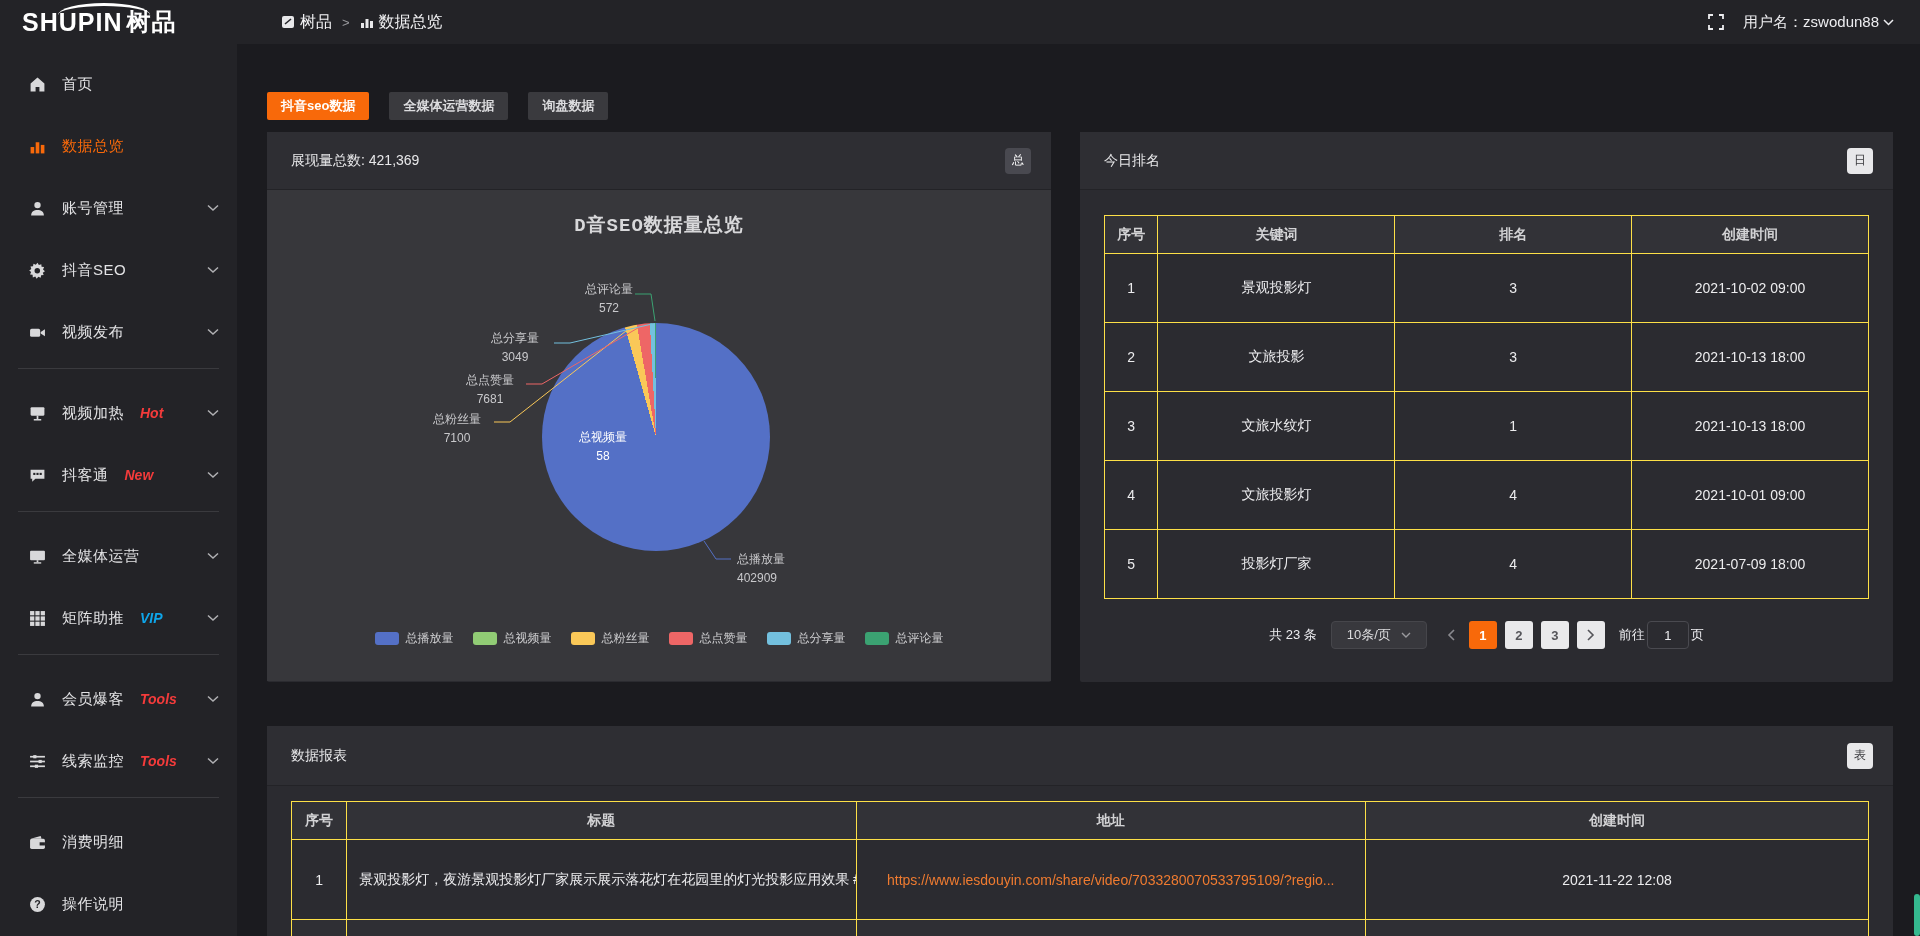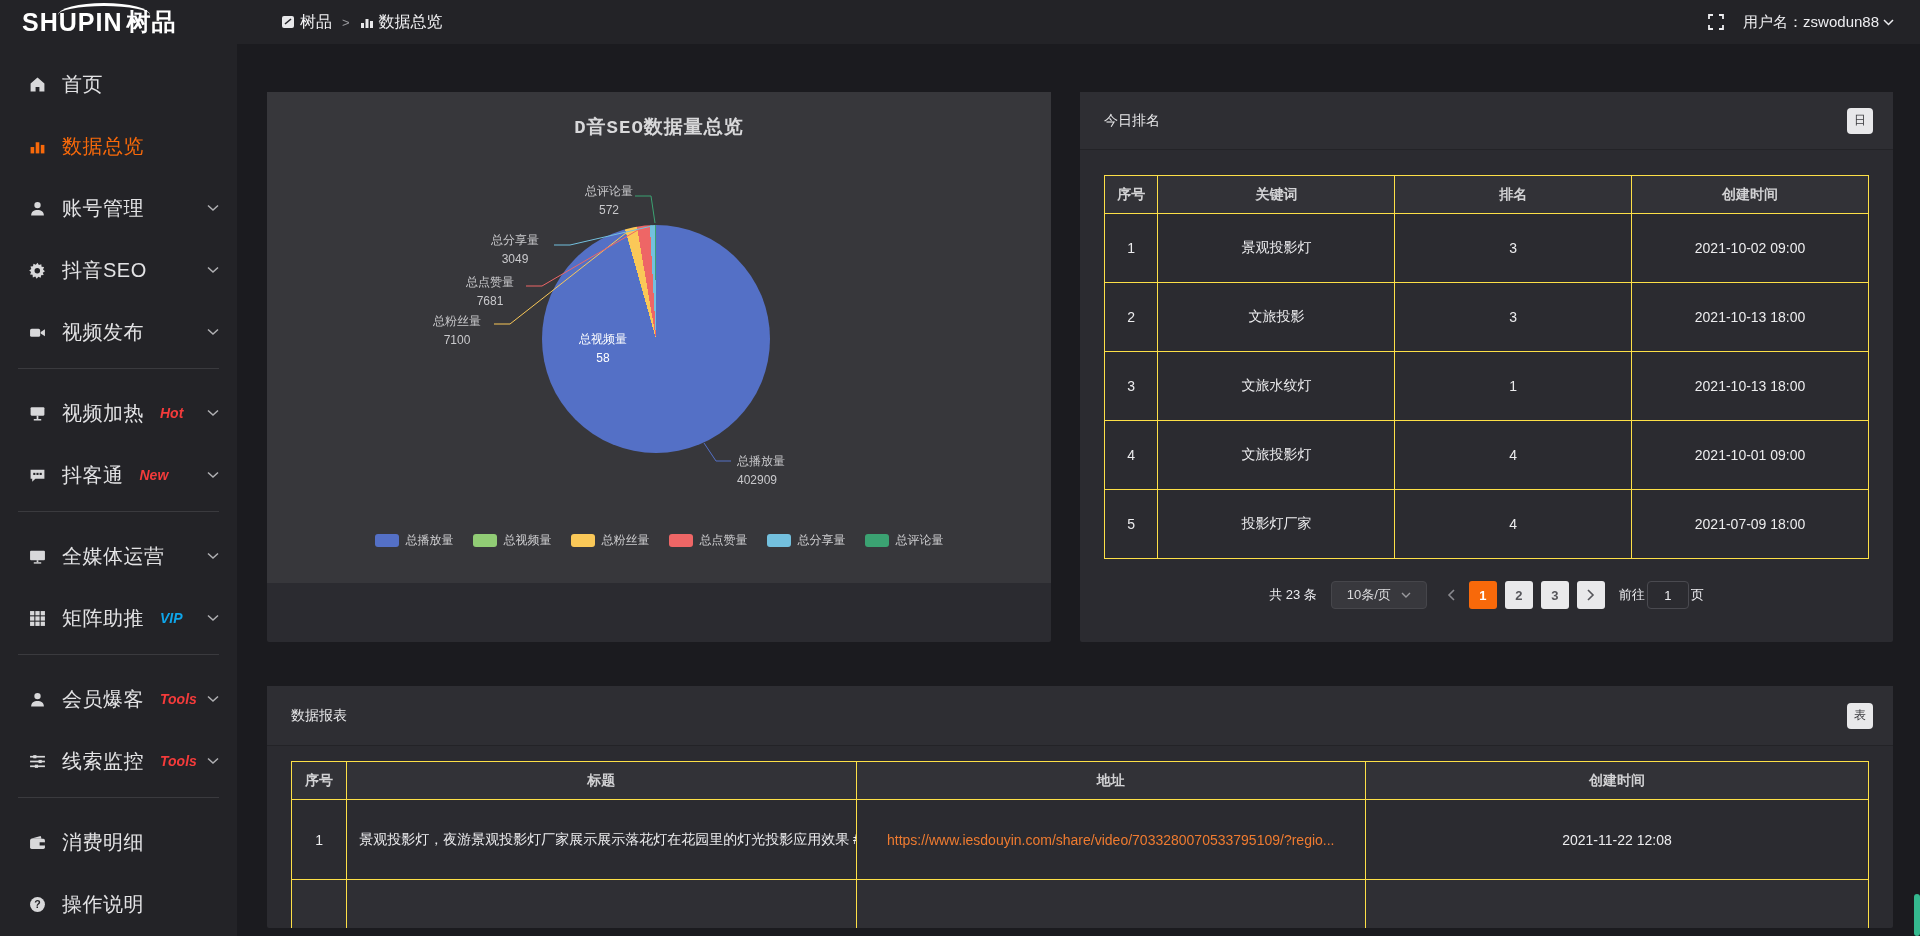--- a/index.html
+++ b/index.html
@@ -24,21 +24,21 @@
   .topbar-right { margin-left:auto; display:flex; align-items:center; gap:18px; padding-right:26px; }
   .fullscreen-btn { width:18px; height:18px; cursor:pointer; }
   .username { font-size:15px; color:#ededf0; display:flex; align-items:center; gap:4px; cursor:pointer; }
 
   
   .layout { display:flex; height:892px; }
   .sidebar { width:237px; background:#232327; padding-top:14px; flex-shrink:0; }
   .side-item { height:52px; display:flex; align-items:center; padding:0 18px 0 28px;
                cursor:pointer; color:#e3e3e5; margin-bottom:10px; }
   .side-item .s-icon { width:18px; height:18px; margin-right:16px; display:flex; align-items:center; justify-content:center; }
-  .side-item .s-label { font-size:20px; letter-spacing:0.5px; }
+  .side-item .s-label { font-size:15px; letter-spacing:0.5px; }
   .side-item.active { color:#f8690a; }
   .side-badge { font-size:14px; font-weight:bold; font-style:italic; margin-left:16px; }
   .badge-red { color:#f43b3b; }
   .badge-gold { color:#0ea5e9; }
   .side-chevron { margin-left:auto; opacity:0.85; }
   .side-divider { height:1px; background:#3a3a3e; margin:8px 18px 18px 18px; }
 
   .main { flex:1; padding:48px 27px 0 30px; }
 
   
@@ -365,24 +365,33 @@
             <text x="8" y="11.4" text-anchor="middle" font-size="10" font-weight="bold" fill="#232327">?</text>
           </svg>
       </span>
       <span class="s-label">操作说明</span>
     </div>
 
   </div>
 
   <div class="main">
 
+    <div class="tabs">
+      <div class="tab active">抖音seo数据</div>
+      <div class="tab">全媒体运营数据</div>
+      <div class="tab">询盘数据</div>
+    </div>
 
     <div class="top-row">
 
       <div class="panel chart-panel">
+        <div class="panel-head">
+          <span class="panel-title">展现量总数: 421,369</span>
+          <span class="corner-badge badge-dark-sq">总</span>
+        </div>
         <div class="chart-body">
           <div class="chart-title">D音SEO数据量总览</div>
 
           <div class="pie" style="background: conic-gradient(rgb(84, 112, 198) 0deg, rgb(84, 112, 198) 344.229deg, rgb(145, 204, 117) 344.229deg, rgb(145, 204, 117) 344.278deg, rgb(250, 200, 88) 344.278deg, rgb(250, 200, 88) 350.344deg, rgb(238, 102, 102) 350.344deg, rgb(238, 102, 102) 356.906deg, rgb(115, 192, 222) 356.906deg, rgb(115, 192, 222) 359.511deg, rgb(59, 162, 114) 359.511deg, rgb(59, 162, 114) 360deg);"></div>
 
           <svg class="connector-layer">
             <polyline points="227,232 243,232 364,137" fill="none" stroke-width="1" stroke="#fac858"></polyline>
             <polyline points="259,194 275,194 376,135" fill="none" stroke-width="1" stroke="#ee6666"></polyline>
             <polyline points="287,153 303,153 385,134" fill="none" stroke-width="1" stroke="#73c0de"></polyline>
             <polyline points="368,104 384,104 388,131" fill="none" stroke-width="1" stroke="#3ba272"></polyline>

